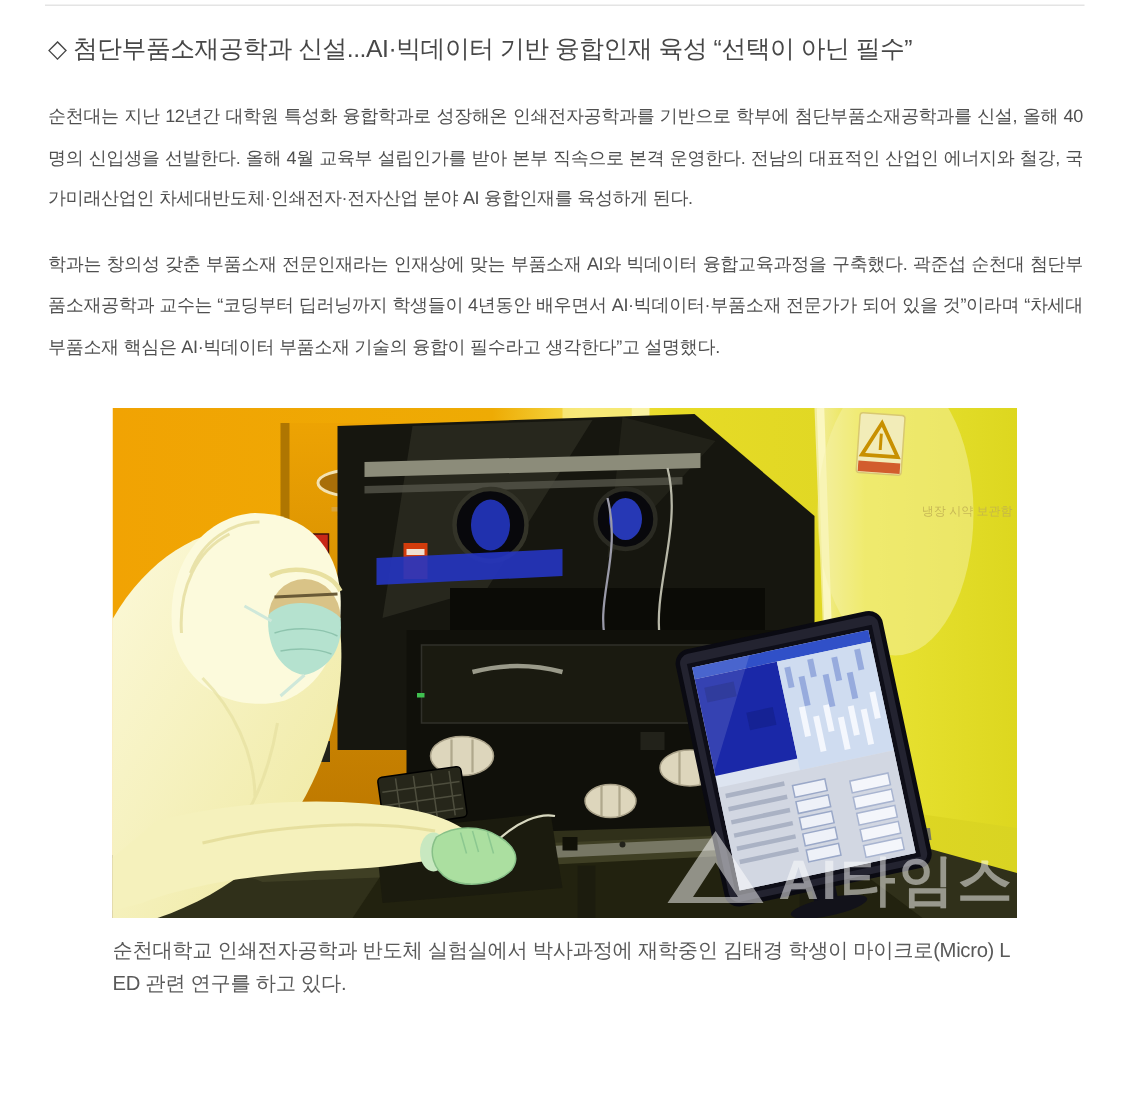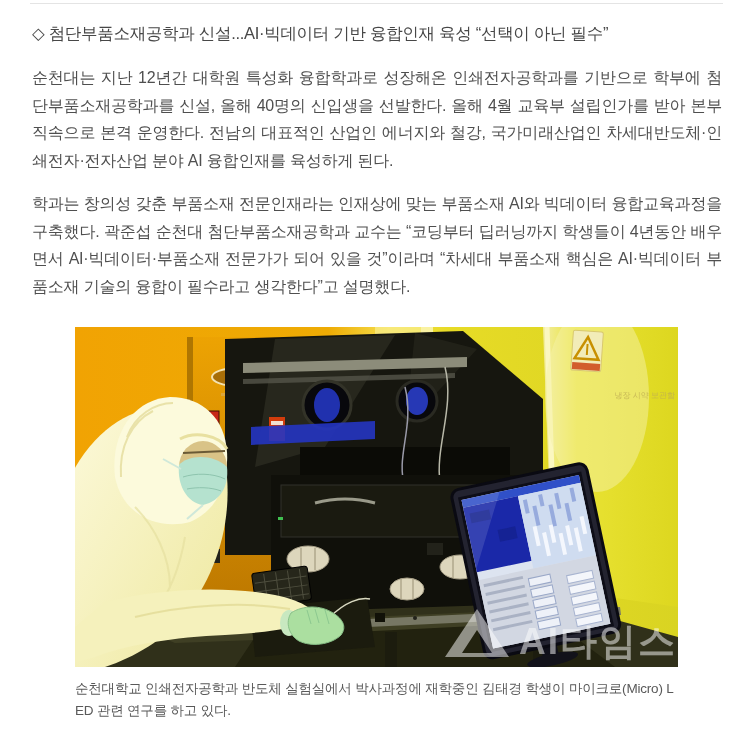--- a/index.html
+++ b/index.html
@@ -7,21 +7,21 @@
     width:753px;height:729px;overflow:hidden;background:#ffffff;
     font-family:"Liberation Sans","DejaVu Sans",sans-serif;
   }
   .top-rule{margin:3px 30px 0 30px;border-top:1px solid #e4e4e4;height:0;}
   .content{padding:0 31px 0 32px;}
   .subheading{
     margin:18px 0 16px 0;font-size:16.5px;font-weight:400;color:#474747;
     letter-spacing:-0.3px;line-height:22px;
   }
   p.body-par{
-    margin:20px 0 0 0;font-size:16px;line-height:27.5px;color:#4f4f4f;
+    margin:20px 0 0 0;font-size:12px;line-height:27.5px;color:#4f4f4f;
     text-align:justify;word-break:break-all;letter-spacing:-0.2px;
   }
   p.body-par + p.body-par{margin-top:16px;}
   figure.photo-fig{margin:27px 0 0 43px;padding:0;width:603px;}
   .photo-frame{width:603px;height:340px;display:block;}
   figcaption.caption{
     margin:11px 0 0 0;width:604px;font-size:13.5px;line-height:22px;
     color:#595959;letter-spacing:-0.2px;word-break:break-all;
   }
 </style>

